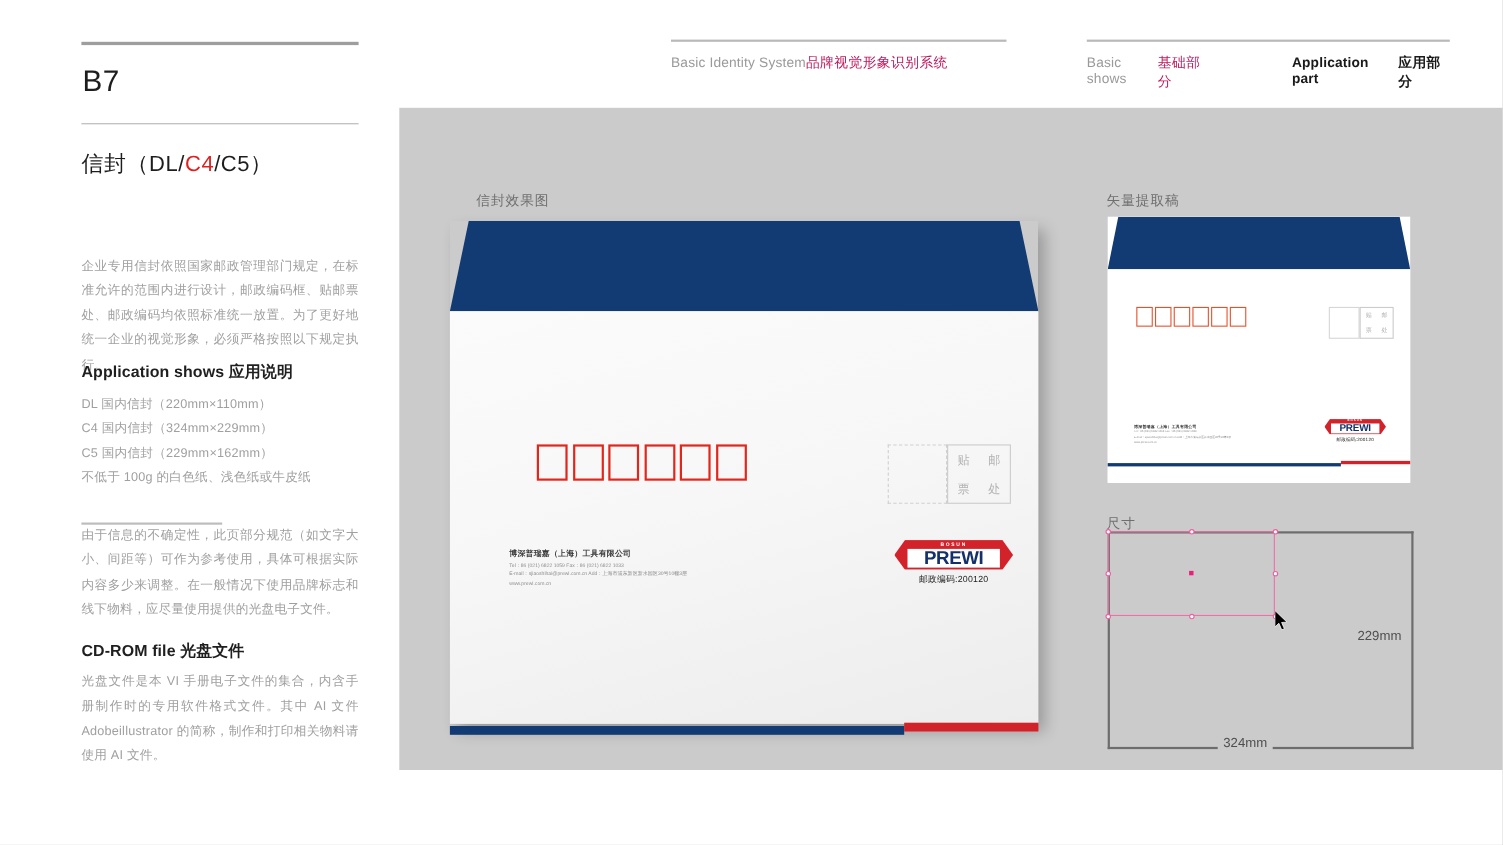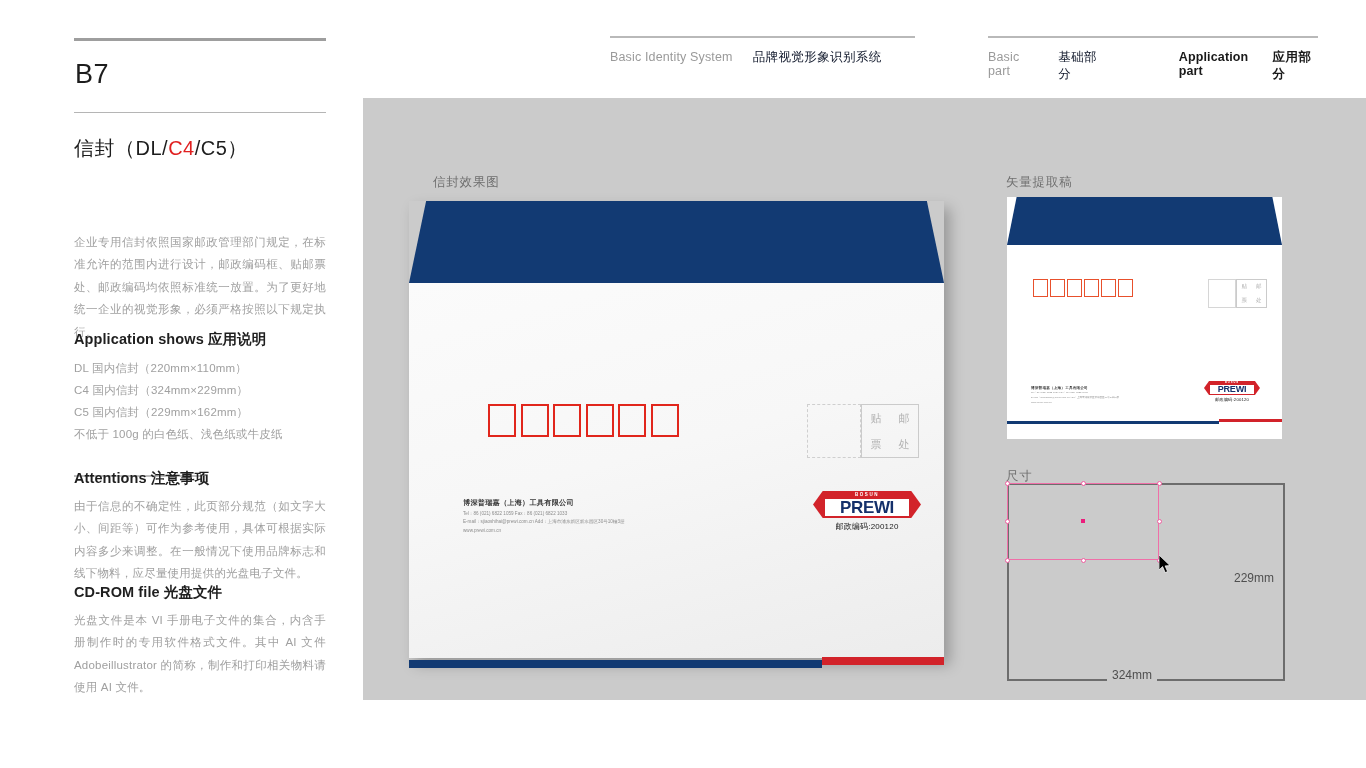--- a/index.html
+++ b/index.html
@@ -12,21 +12,21 @@
     -webkit-font-smoothing:antialiased;
   }
 
   
   .header{position:absolute;left:0;top:0;width:1366px;height:90px;}
 
   .hdr-group{position:absolute;}
   .hdr-rule{height:2px;background:#b9b9b9;width:100%;}
   .hdr-row{display:flex;align-items:baseline;padding-top:11px;}
   .hdr-en{font-size:12.5px;color:#9a9a9a;letter-spacing:.15px;}
-  .hdr-cn{font-size:12.5px;color:#0f172a;margin-left:20px;letter-spacing:.4px;}
+  .hdr-cn{font-size:12.5px;color:#be185d;letter-spacing:.4px;}
   .hdr-en.active{color:#1a1a1a;font-weight:bold;}
   .hdr-cn.active{color:#1a1a1a;font-weight:bold;}
 
   #hdr-vis{left:610px;top:36px;width:305px;}
   #hdr-basic{left:988px;top:36px;width:330px;}
   #hdr-basic .hdr-rule{width:330px;}
 
   
   .left{position:absolute;left:74px;top:38px;width:252px;}
 
@@ -145,21 +145,21 @@
   <div class="hdr-group" id="hdr-vis">
     <div class="hdr-rule"></div>
     <div class="hdr-row">
       <span class="hdr-en">Basic Identity System</span>
       <span class="hdr-cn">品牌视觉形象识别系统</span>
     </div>
   </div>
   <div class="hdr-group" id="hdr-basic">
     <div class="hdr-rule"></div>
     <div class="hdr-row">
-      <span class="hdr-en">Basic part</span>
+      <span class="hdr-en">Basic shows</span>
       <span class="hdr-cn">基础部分</span>
       <span class="hdr-en active" style="margin-left:75px;">Application part</span>
       <span class="hdr-cn active" style="margin-left:8px;">应用部分</span>
     </div>
   </div>
 </div>
 
 <div class="left">
   <div class="topline"></div>
   <div class="page-code">B7</div>
@@ -176,21 +176,20 @@
       <div>DL 国内信封（220mm×110mm）</div>
       <div>C4 国内信封（324mm×229mm）</div>
       <div>C5 国内信封（229mm×162mm）</div>
       <div>不低于 100g 的白色纸、浅色纸或牛皮纸</div>
     </div>
   </div>
 
   <div class="hr-thin"></div>
 
   <div class="sec" id="blk-attn">
-    <div class="sec-head"><span>Attentions </span><span class="cn">注意事项</span></div>
     <div class="sec-body">由于信息的不确定性，此页部分规范（如文字大小、间距等）可作为参考使用，具体可根据实际内容多少来调整。在一般情况下使用品牌标志和线下物料，应尽量使用提供的光盘电子文件。</div>
   </div>
 
   <div class="sec" id="blk-cdrom">
     <div class="sec-head"><span>CD-ROM file </span><span class="cn">光盘文件</span></div>
     <div class="sec-body">光盘文件是本 VI 手册电子文件的集合，内含手册制作时的专用软件格式文件。其中 AI 文件 Adobeillustrator 的简称，制作和打印相关物料请使用 AI 文件。</div>
   </div>
 </div>
 
 <div class="stage">

